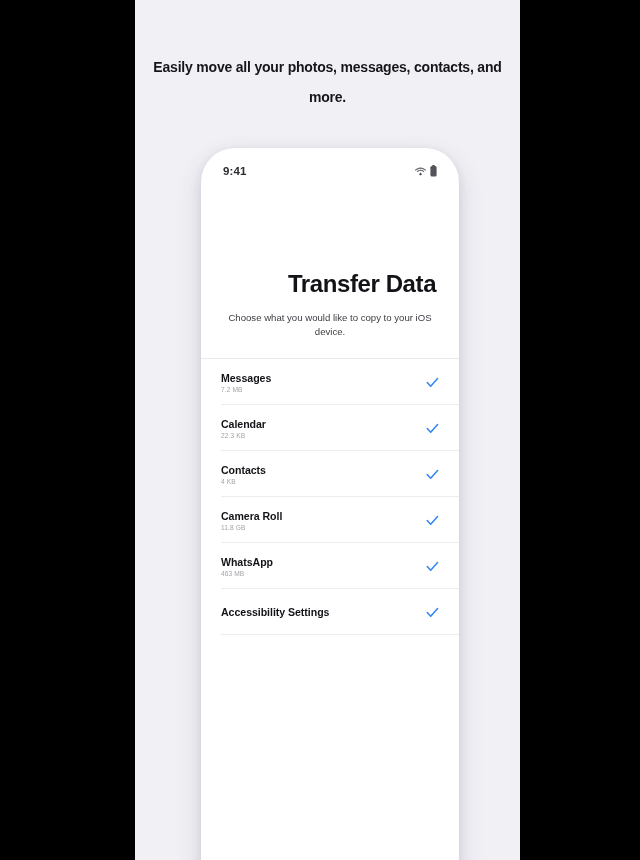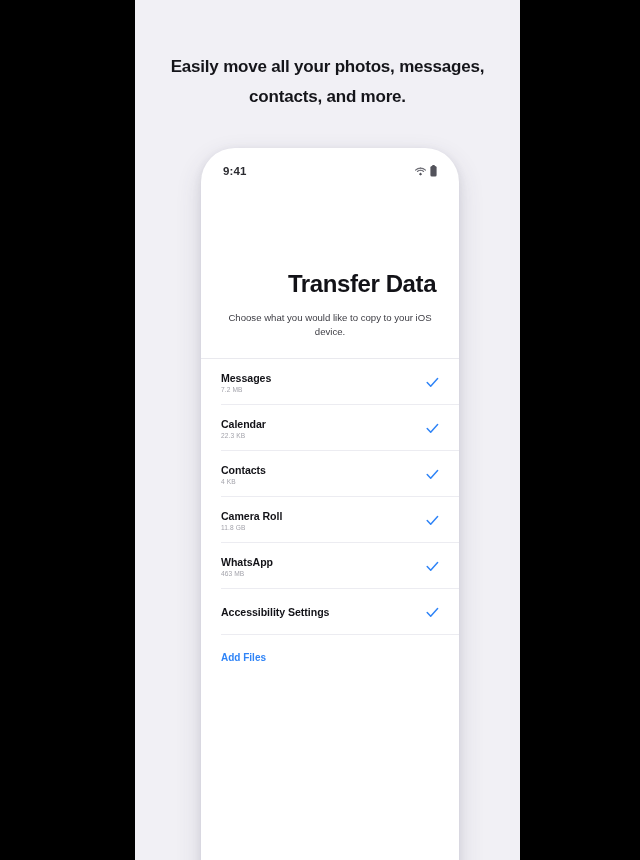--- a/index.html
+++ b/index.html
@@ -27,21 +27,21 @@
     width: 385px;
     height: 860px;
     background: #f1f0f5;
   }
   .headline {
     position: absolute;
     left: 135px;
     top: 52px;
     width: 385px;
     text-align: center;
-    font-size: 17px;
+    font-size: 14px;
     font-weight: 700;
     line-height: 30px;
     color: #15151a;
     letter-spacing: -0.2px;
   }
   
   .phone {
     position: absolute;
     left: 201px;
     top: 148px;
@@ -284,18 +284,17 @@
               <div class="row-label">Accessibility Settings</div>
             </div>
             <span class="check">
               <svg width="13" height="11" viewBox="0 0 13 11">
                 <path d="M1.2 5.6 L4.7 9.2 L11.6 1.6" fill="none" stroke="#2f84f7" stroke-width="1.5" stroke-linecap="round" stroke-linejoin="round"></path>
               </svg>
             </span>
             <div class="row-sep"></div>
           </div>
         </div>
-      <div class="addfiles">Add Files</div>
     </div>
 
 
   </div>
 </div>
 
 </body></html>

